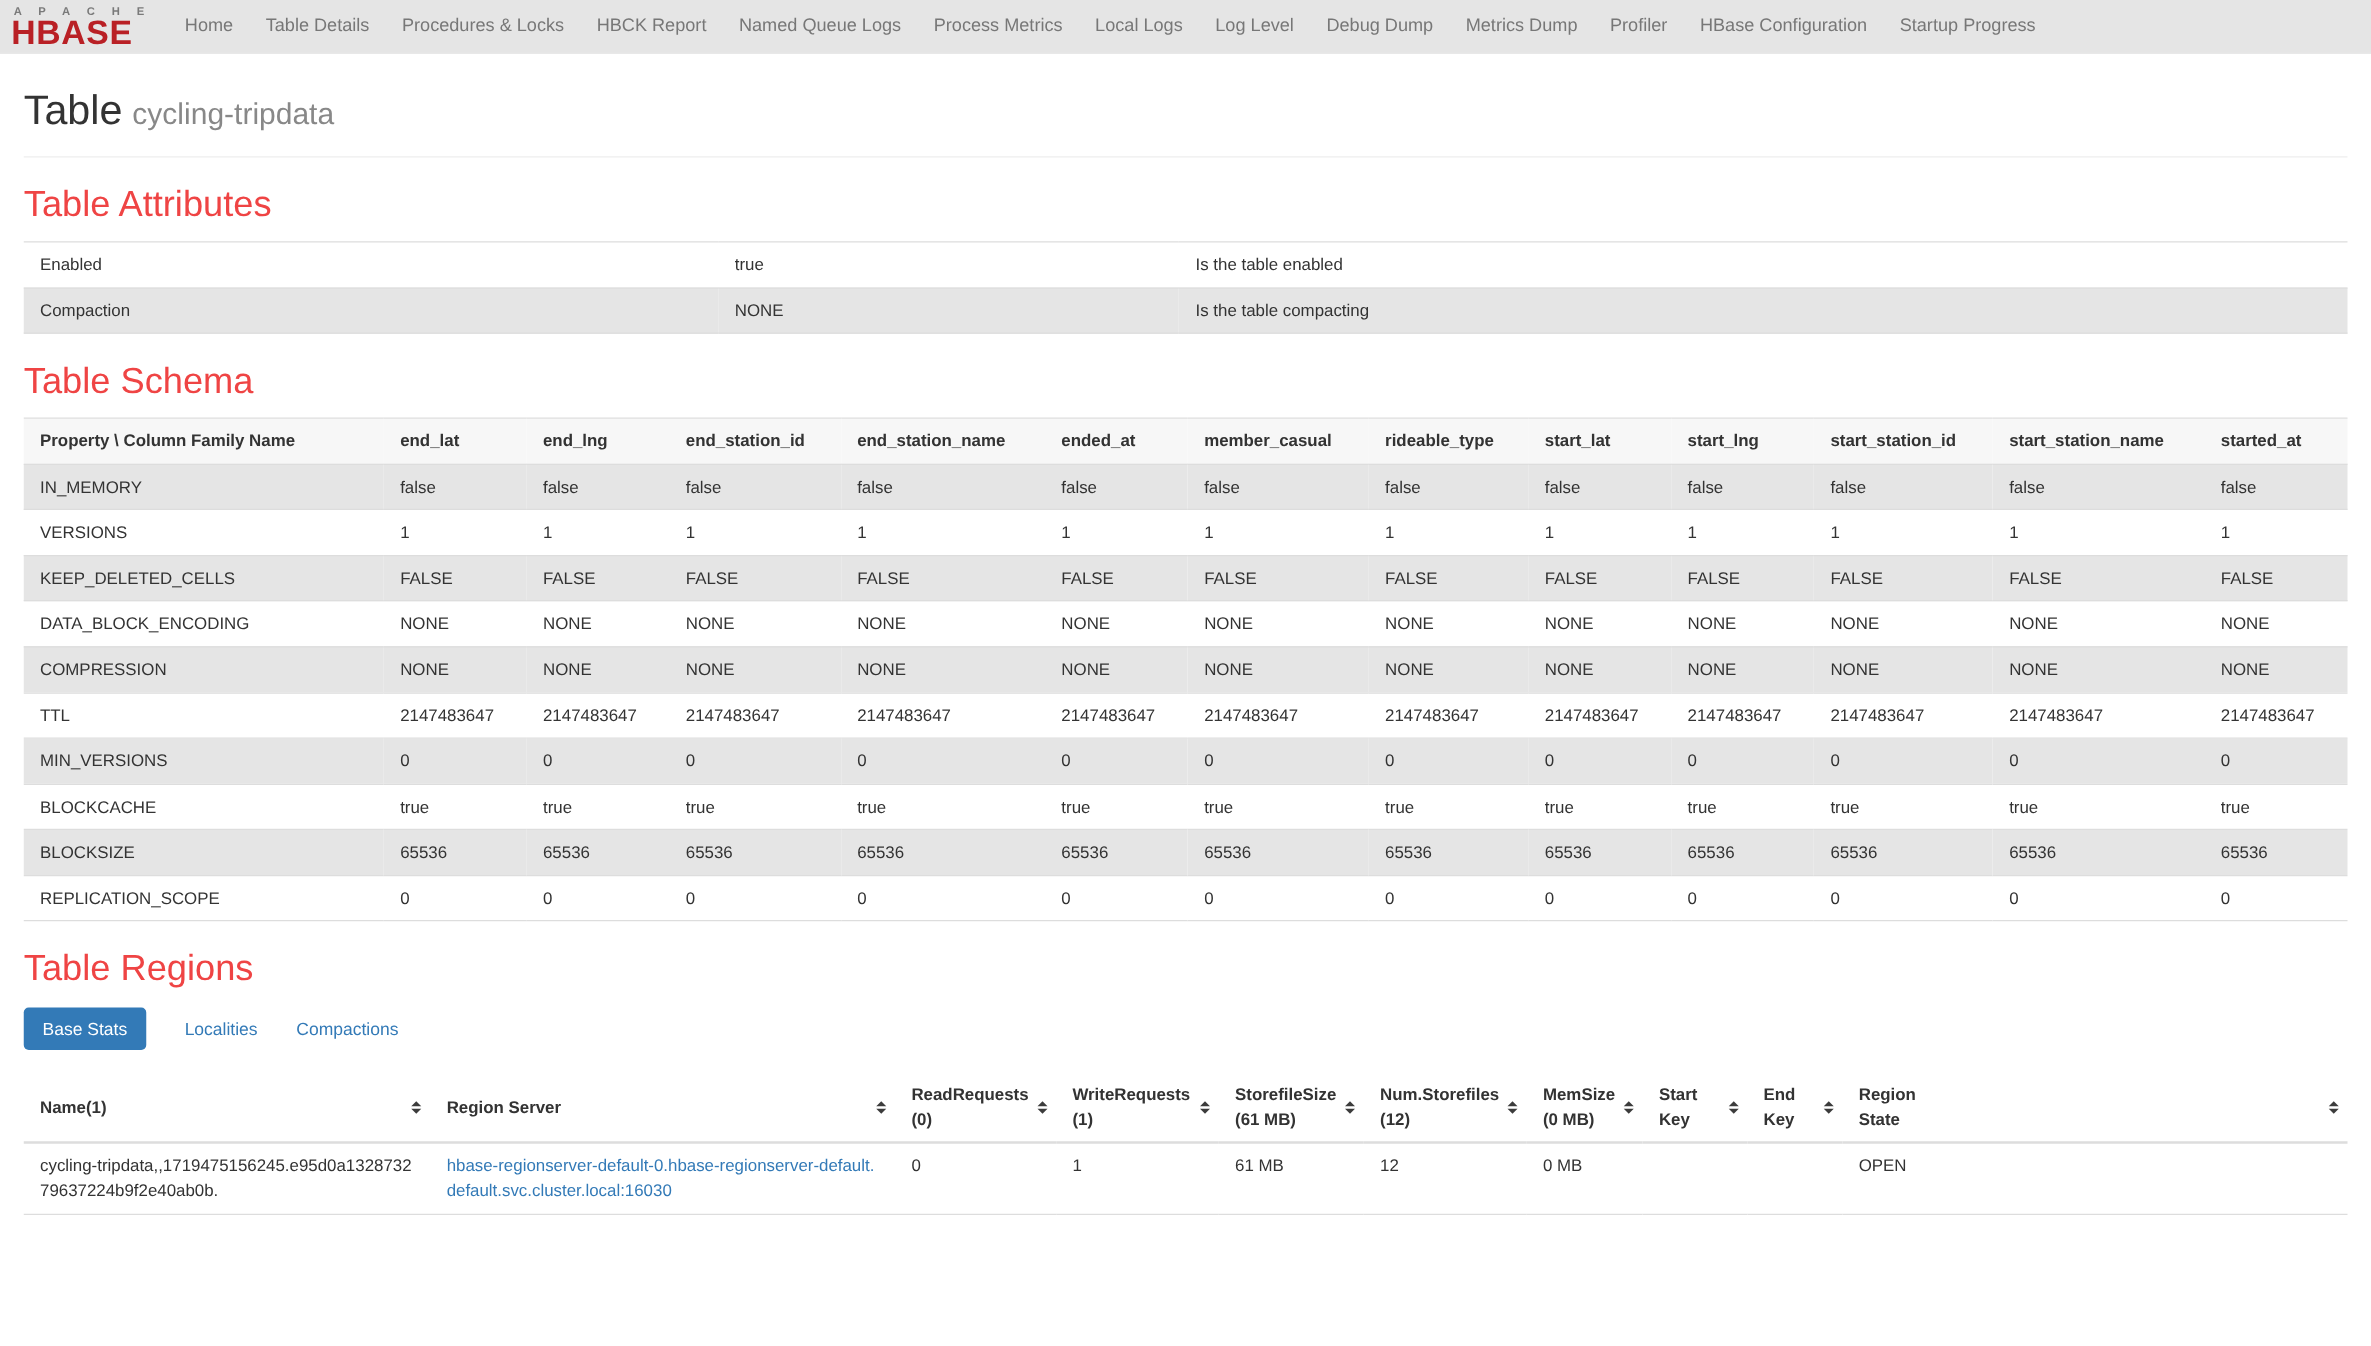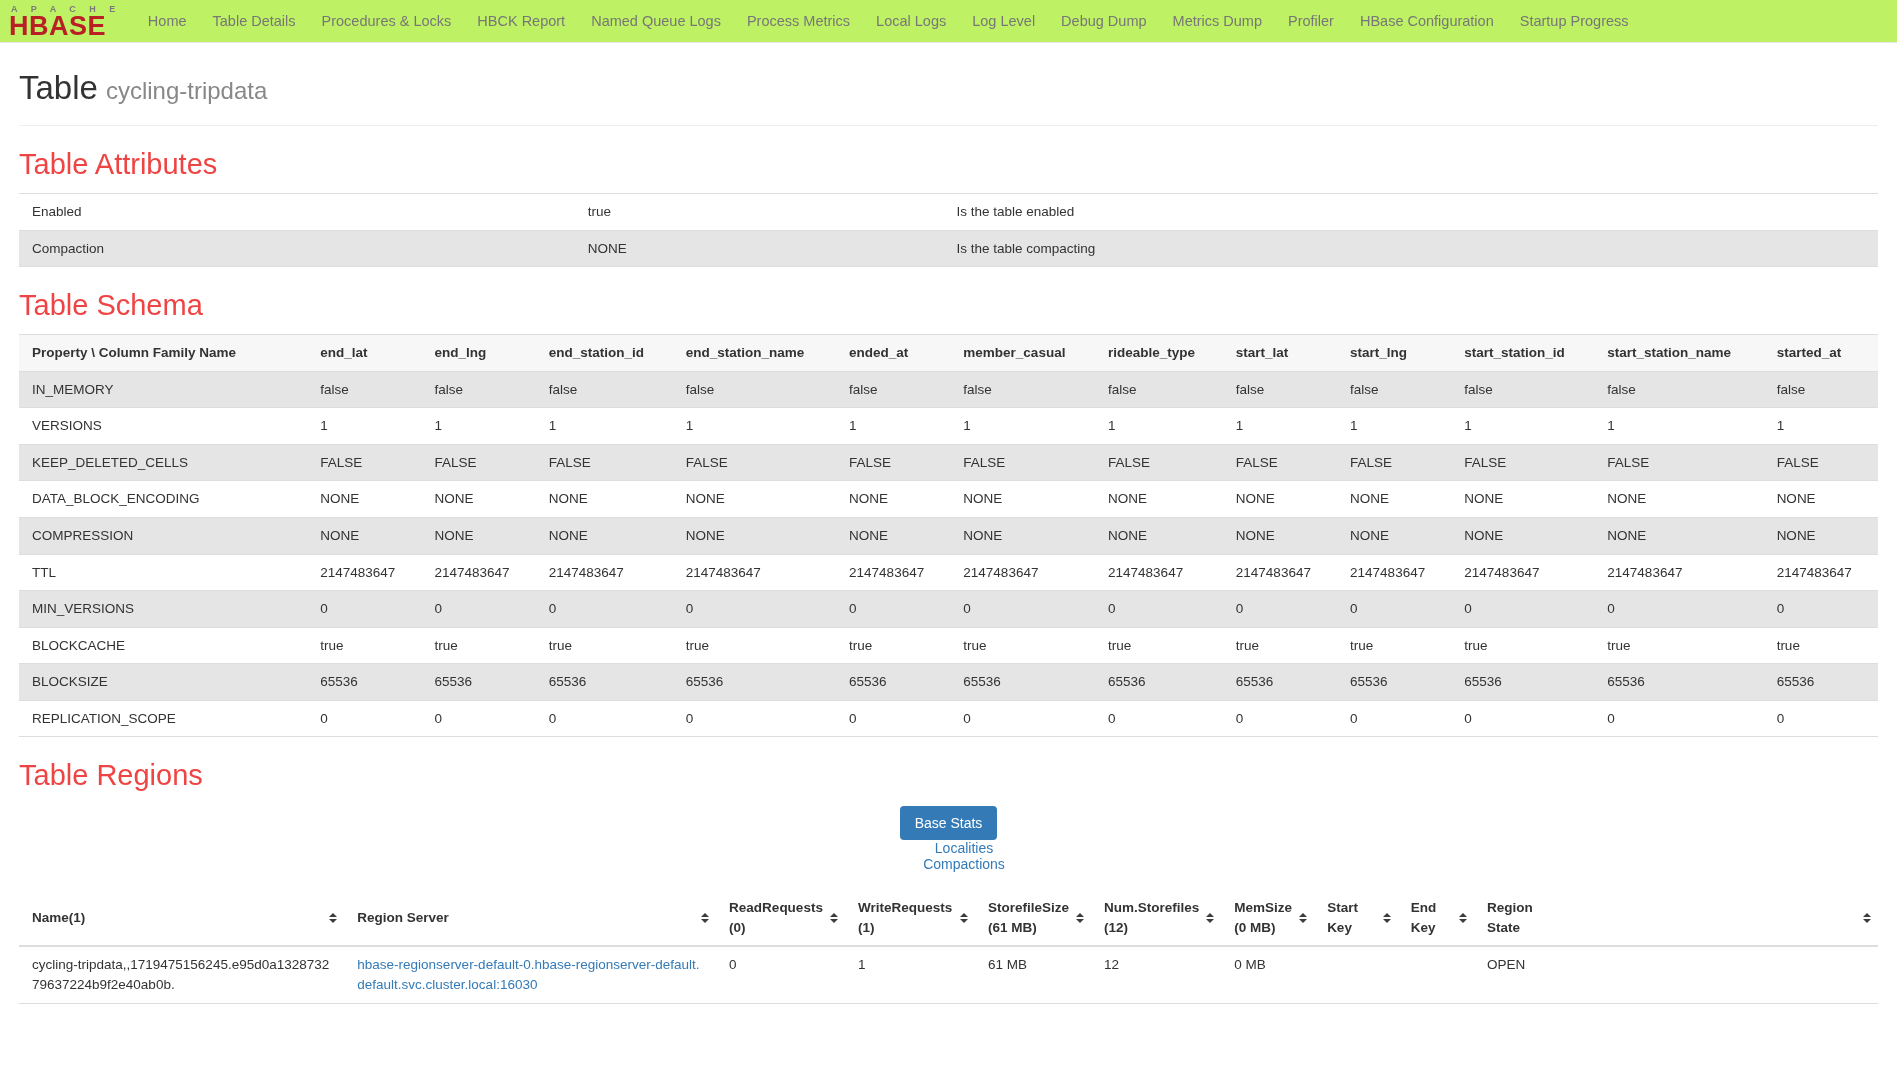--- a/index.html
+++ b/index.html
@@ -8,21 +8,21 @@
     font-family: "Liberation Sans", sans-serif;
     font-size: 14px;
     color: #333;
     width: 1897px;
   }
 
   
   .navbar {
     display: flex;
     align-items: center;
-    background: #bef264;
+    background: #e5e5e5;
     border-bottom: 1px solid #e7e7e7;
     height: 43px;
     width: 100%;
   }
   .navbar-brand {
     display: flex;
     flex-direction: column;
     justify-content: center;
     padding: 2px 14px 2px 9px;
     text-decoration: none;
@@ -116,21 +116,20 @@
 
   
   .schema-table th:nth-child(1) { width: 15.5%; }
   .schema-table th { white-space: nowrap; }
 
   
   .region-tabs {
     display: flex;
     align-items: center;
     margin: 14px 0 18px 0;
-    flex-direction: column;
   }
   .tab-pill {
     background: #337ab7;
     color: #fff;
     border-radius: 4px;
     padding: 9px 15px;
     font-size: 14px;
     cursor: pointer;
     border: none;
   }

